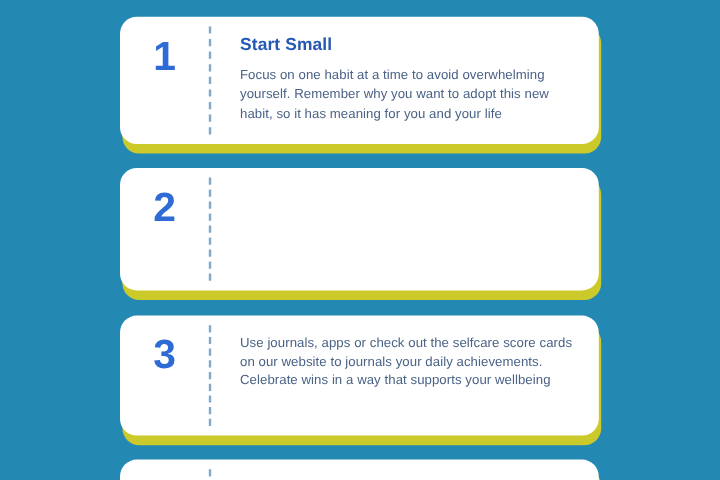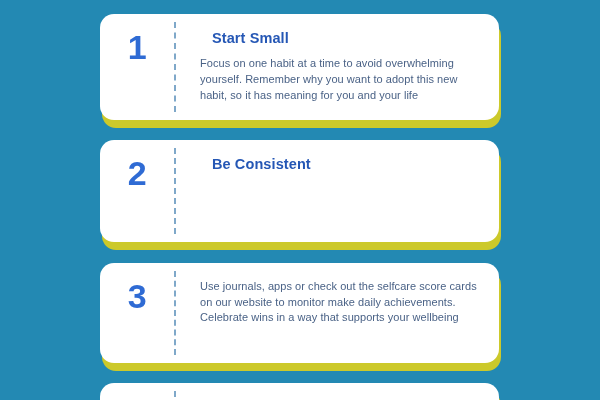--- a/index.html
+++ b/index.html
@@ -86,21 +86,20 @@
     padding: 16px 16px 14px 24px;
   }
 
   .card-title {
     font-size: 14.5px;
     font-weight: bold;
     color: #2557b5;
     line-height: 1.2;
     margin-bottom: 9px;
     letter-spacing: 0.1px;
-    margin-left: 12px;
   }
 
   .card-body {
     font-size: 11px;
     color: #4a6286;
     line-height: 1.42;
     letter-spacing: 0.05px;
   }
 
   
@@ -129,34 +128,33 @@
   </div>
 
   <div class="card-wrap" style="top:140px;">
     <div class="card-shadow"></div>
     <div class="card" style="height:102px;">
       <div class="num-col">
         <span class="step-num">2</span>
       </div>
       <div class="divider"></div>
       <div class="text-col">
-        <div class="card-title">Be Consistent</div>
       </div>
     </div>
   </div>
 
   <div class="card-wrap" style="top:263px;">
     <div class="card-shadow"></div>
     <div class="card" style="height:100px;">
       <div class="num-col">
         <span class="step-num">3</span>
       </div>
       <div class="divider"></div>
       <div class="text-col">
-        <div class="card-body">Use journals, apps or check out the selfcare score cards on our website to monitor make daily achievements. Celebrate wins in a way that supports your wellbeing</div>
+        <div class="card-body">Use journals, apps or check out the selfcare score cards on our website to journals your daily achievements. Celebrate wins in a way that supports your wellbeing</div>
       </div>
     </div>
   </div>
 
   <div class="card-wrap" style="top:383px;">
     <div class="card-shadow"></div>
     <div class="card partial" style="height:40px;">
       <div class="num-col">
         <span class="step-num"></span>
       </div>

